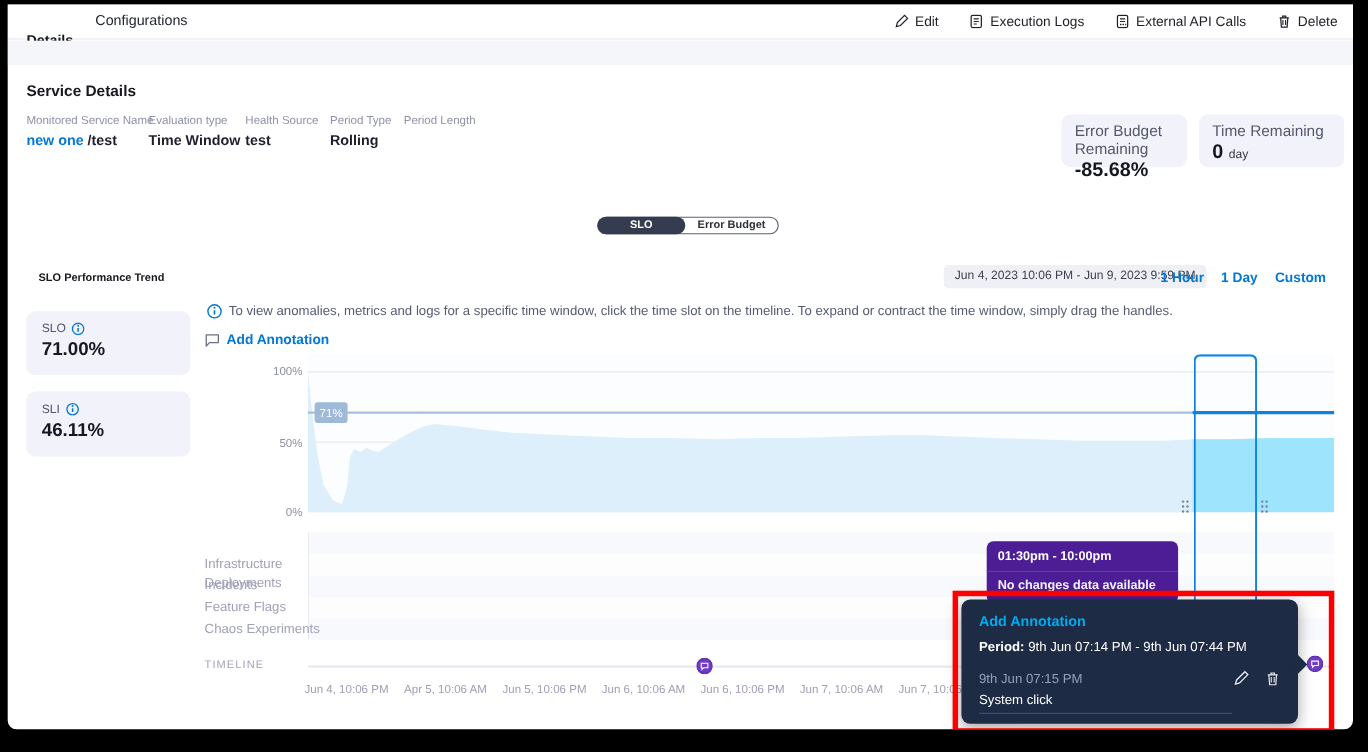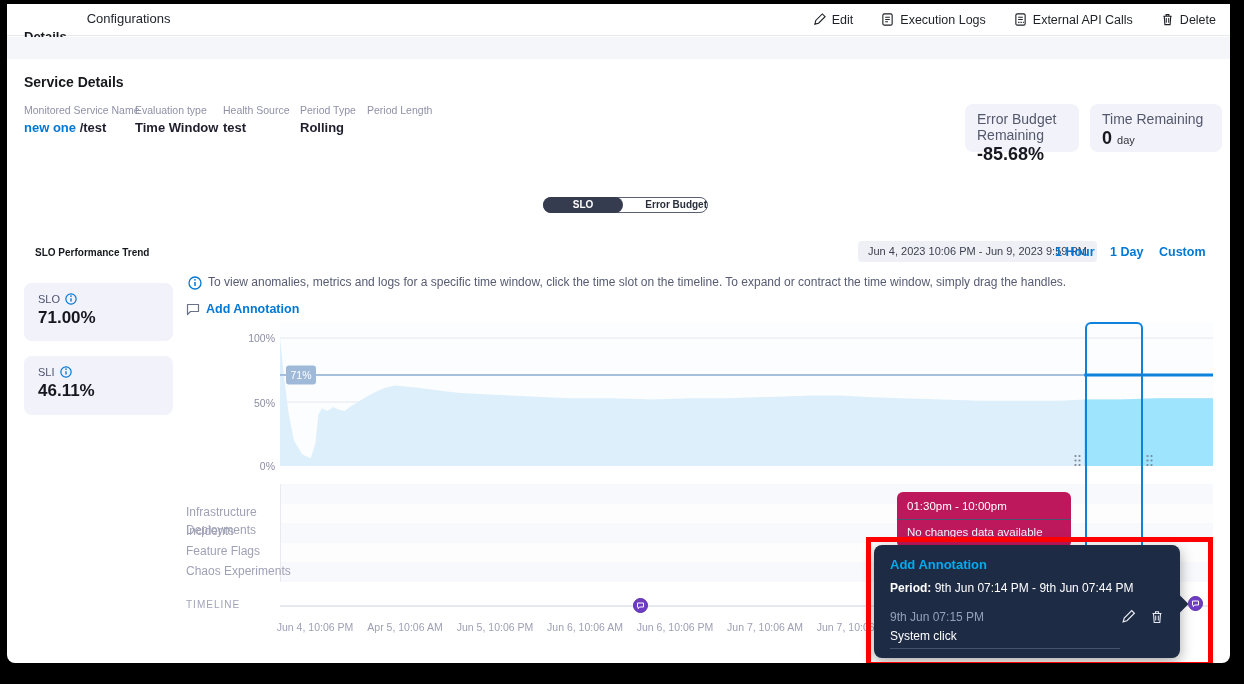--- a/index.html
+++ b/index.html
@@ -28,21 +28,21 @@
   .f-paren { font-weight:normal; font-size:11px; color:#3a3d4d; }
   .sum-card { position:absolute; top:100px; height:48px; background:#f1f2fa; border-radius:8px; padding:7px 12px; }
   .sum-card .c-label { font-size:14px; color:#55586c; }
   .sum-card .c-value { font-size:18px; font-weight:bold; color:#17181f; margin-top:1px; }
   .c-unit { font-size:11px; font-weight:normal; color:#33343f; }
   
   .toggle { position:absolute; left:536px; top:193px; display:flex; border:1px solid #5a6072;
             border-radius:999px; background:#fff; height:16px; }
   .seg { font-size:10px; font-weight:bold; line-height:14px; text-align:center; cursor:pointer; }
   .seg-on { background:#363c4f; color:#fff; border-radius:999px; width:80px; margin:-1px 0 -1px -1px; height:16px; line-height:16px; }
-  .seg-off { color:#2b2f3c; width:84px;text-align:right; }
+  .seg-off { color:#2b2f3c; width:84px; }
   
   .trend-title { position:absolute; left:28px; top:243px; font-size:10px; font-weight:bold; color:#16181d; }
   .date-pill { position:absolute; left:851px; top:237px; height:21px; line-height:21px; padding:0 10px;
                background:#eef0f6; border-radius:4px; font-size:11px; color:#3c3f4e; cursor:pointer; }
   .range-link { position:absolute; top:241px; font-size:12.5px; font-weight:bold; color:#0278d5; cursor:pointer; }
   .info-row { position:absolute; left:181px; top:271px; display:flex; gap:6px; width:1010px; }
   .info-text { font-size:12px; color:#565b72; }
   .add-ann { position:absolute; left:179px; top:298px; display:flex; gap:6px; align-items:center; cursor:pointer; }
   .add-ann span { font-size:12.5px; font-weight:bold; color:#0278d5; }
   
@@ -59,22 +59,22 @@
   .row-stripe { height:19.6px; }
   .row-stripe:nth-child(odd) { background:#f8f9fc; }
   .row-stripe:nth-child(even) { background:#fdfdfe; }
   .row-label { position:absolute; left:179px; font-size:12px; color:#9fa1b6; }
   .tl-label { position:absolute; left:179px; top:595px; font-size:10px; letter-spacing:1px; color:#a0a2b8; }
   .tl-line { position:absolute; left:273px; top:601px; width:933px; height:2px; background:#e7e9f0; }
   .xlab { position:absolute; top:617px; width:110px; text-align:center; font-size:10.5px; color:#9ea0b5; }
   .xfrag { position:absolute; left:1164px; top:617px; font-size:10.5px; color:#9ea0b5; z-index:25; }
   .marker { position:absolute; width:15px; height:15px; z-index:40; cursor:pointer; }
   
-  .tooltip { position:absolute; left:890px; top:488px; width:174px; height:56px; background:#be185d;
-             border-radius:6px; padding:8px 10px; z-index:28; }
+  .tooltip { position:absolute; left:890px; top:488px; width:174px; height:56px; background:#4c1d95;
+             border-radius:6px; padding:8px 10px; z-index:28;font-weight:bold; }
   .tt-title { font-size:11.5px; color:#fff; }
   .tt-div { border-top:1px solid #4a5670; margin:7px -10px 6px; }
   .tt-msg { font-size:11.5px; color:#f0f2f6; white-space:nowrap; }
   
   .redbox { position:absolute; left:859px; top:533px; width:347px; height:130px;
             border:5px solid #fe0000; z-index:50; pointer-events:none; }
   .popup { position:absolute; left:867px; top:541px; width:306px; height:113px; background:#1e2b45;
            border-radius:8px; padding:12px 16px; z-index:35; box-shadow:0 4px 14px rgba(0,0,0,.35); }
   .popup::after { content:""; position:absolute; right:-6px; top:53px; width:12px; height:12px;
            background:#1e2b45; transform:rotate(45deg); }

